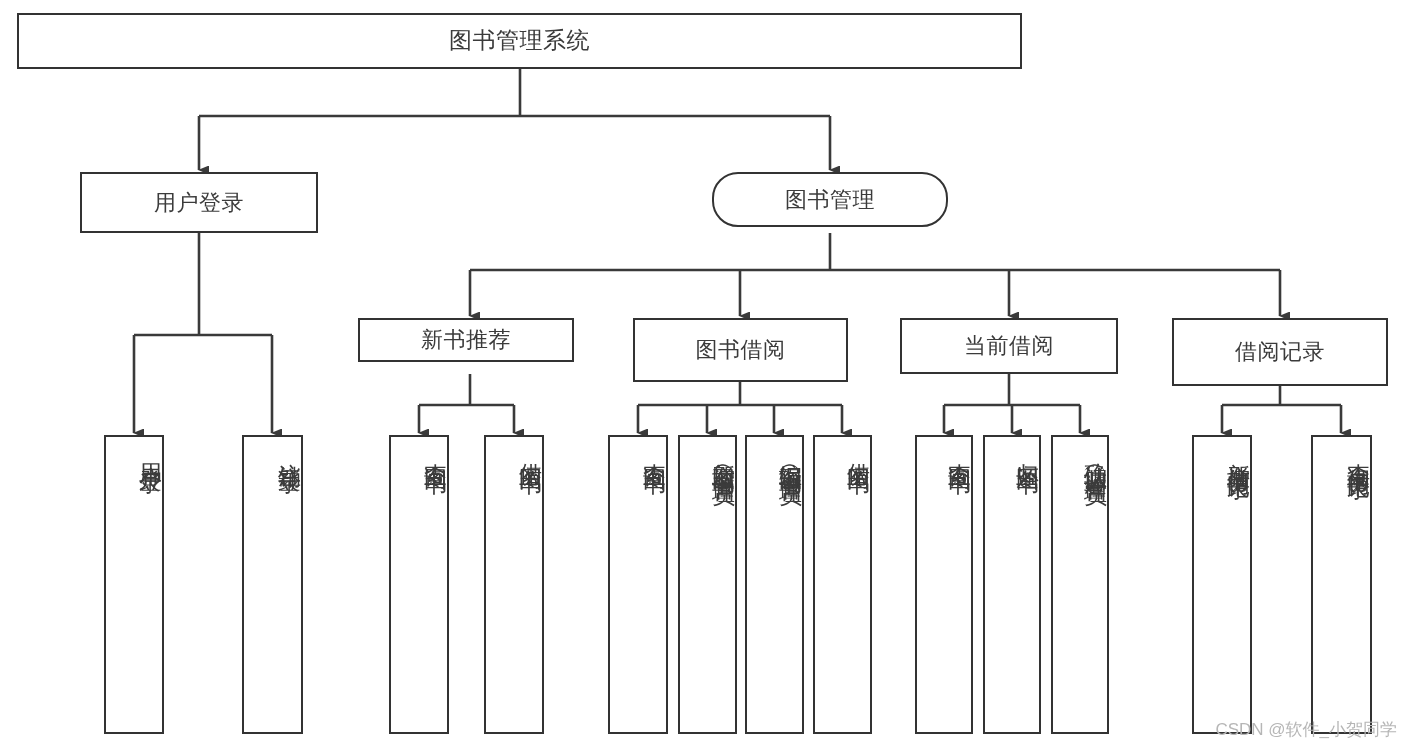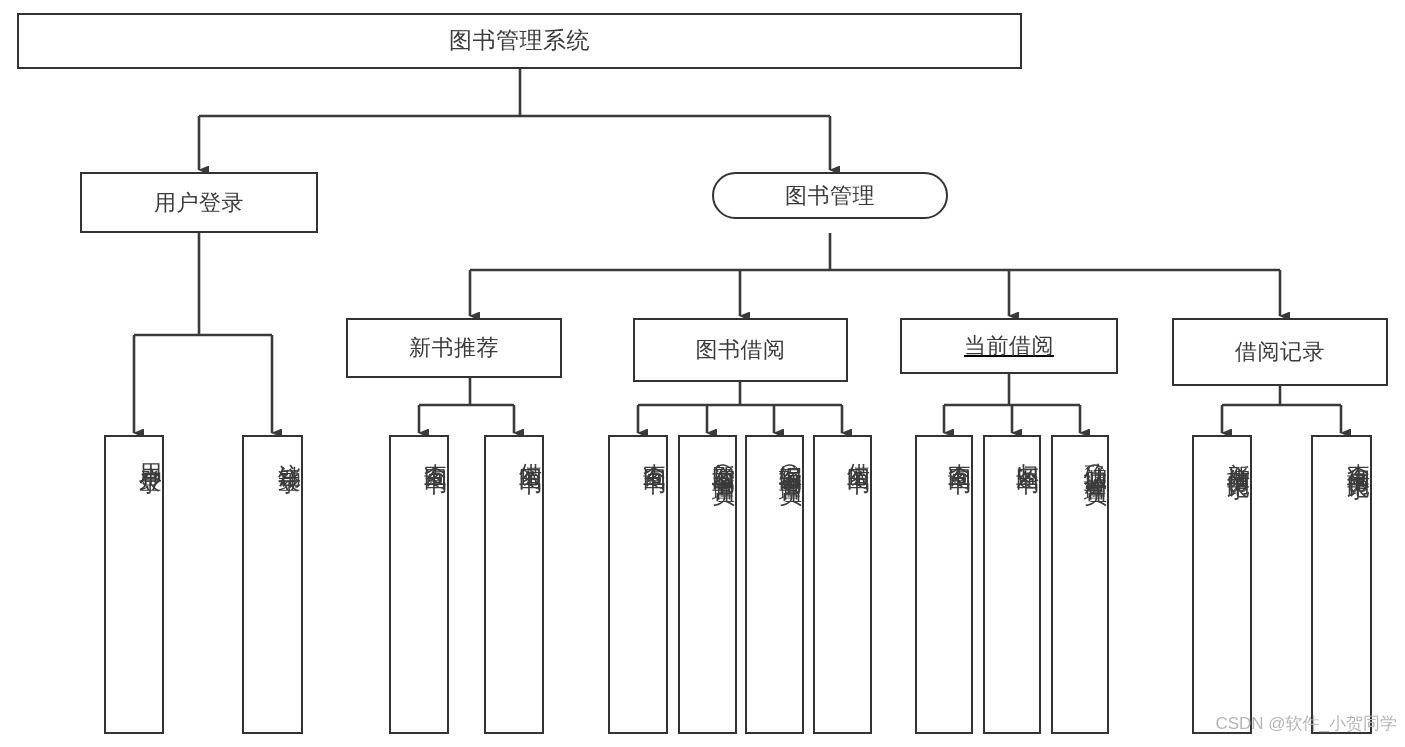--- a/index.html
+++ b/index.html
@@ -61,21 +61,21 @@
     font-size: 23px;
     letter-spacing: 3px;
     line-height: 1.0;
     width: 100%;
     display: block;
     text-align: center;
   }
   #watermark {
     position: absolute;
     right: 8px;
-    bottom: 12px;
+    bottom: 6px;
     font-size: 17px;
     color: #b6b6b6;
     font-family: "Liberation Sans", "DejaVu Sans", sans-serif;
     white-space: nowrap;
     pointer-events: none;
     margin-top: 42px;
   }
 </style>
 </head>
 <body>
@@ -125,30 +125,30 @@
       </g>
   </svg>
 
   <div id="boxes-layer">
       <div class="node-box horiz root" style="left: 17px; top: 13px; width: 1005px; height: 56px;">
         <span class="node-label">图书管理系统</span>
       </div>
       <div class="node-box horiz" style="left: 80px; top: 172px; width: 238px; height: 61px;">
         <span class="node-label">用户登录</span>
       </div>
-      <div class="node-box horiz" style="left: 712px; top: 172px; width: 236px; height: 47px; border-radius: 26px;">
+      <div class="node-box horiz" style="left: 712px; top: 172px; width: 236px; height: 55px; border-radius: 26px;">
         <span class="node-label">图书管理</span>
       </div>
-      <div class="node-box horiz" style="left: 346px; top: 318px; width: 216px; height: 60px;">
+      <div class="node-box horiz" style="left: 358px; top: 318px; width: 216px; height: 44px;">
         <span class="node-label">新书推荐</span>
       </div>
       <div class="node-box horiz" style="left: 633px; top: 318px; width: 215px; height: 64px;">
         <span class="node-label">图书借阅</span>
       </div>
-      <div class="node-box horiz" style="left: 900px; top: 318px; width: 218px; height: 56px; text-decoration: underline;">
+      <div class="node-box horiz" style="left: 900px; top: 318px; width: 218px; height: 56px;">
         <span class="node-label">当前借阅</span>
       </div>
       <div class="node-box horiz" style="left: 1172px; top: 318px; width: 216px; height: 68px;">
         <span class="node-label">借阅记录</span>
       </div>
       <div class="node-box vert" style="left: 104px; top: 435px; width: 60px; height: 299px;">
         <span class="node-label">用户登录</span>
       </div>
       <div class="node-box vert" style="left: 242px; top: 435px; width: 61px; height: 299px;">
         <span class="node-label">注销登录</span>

